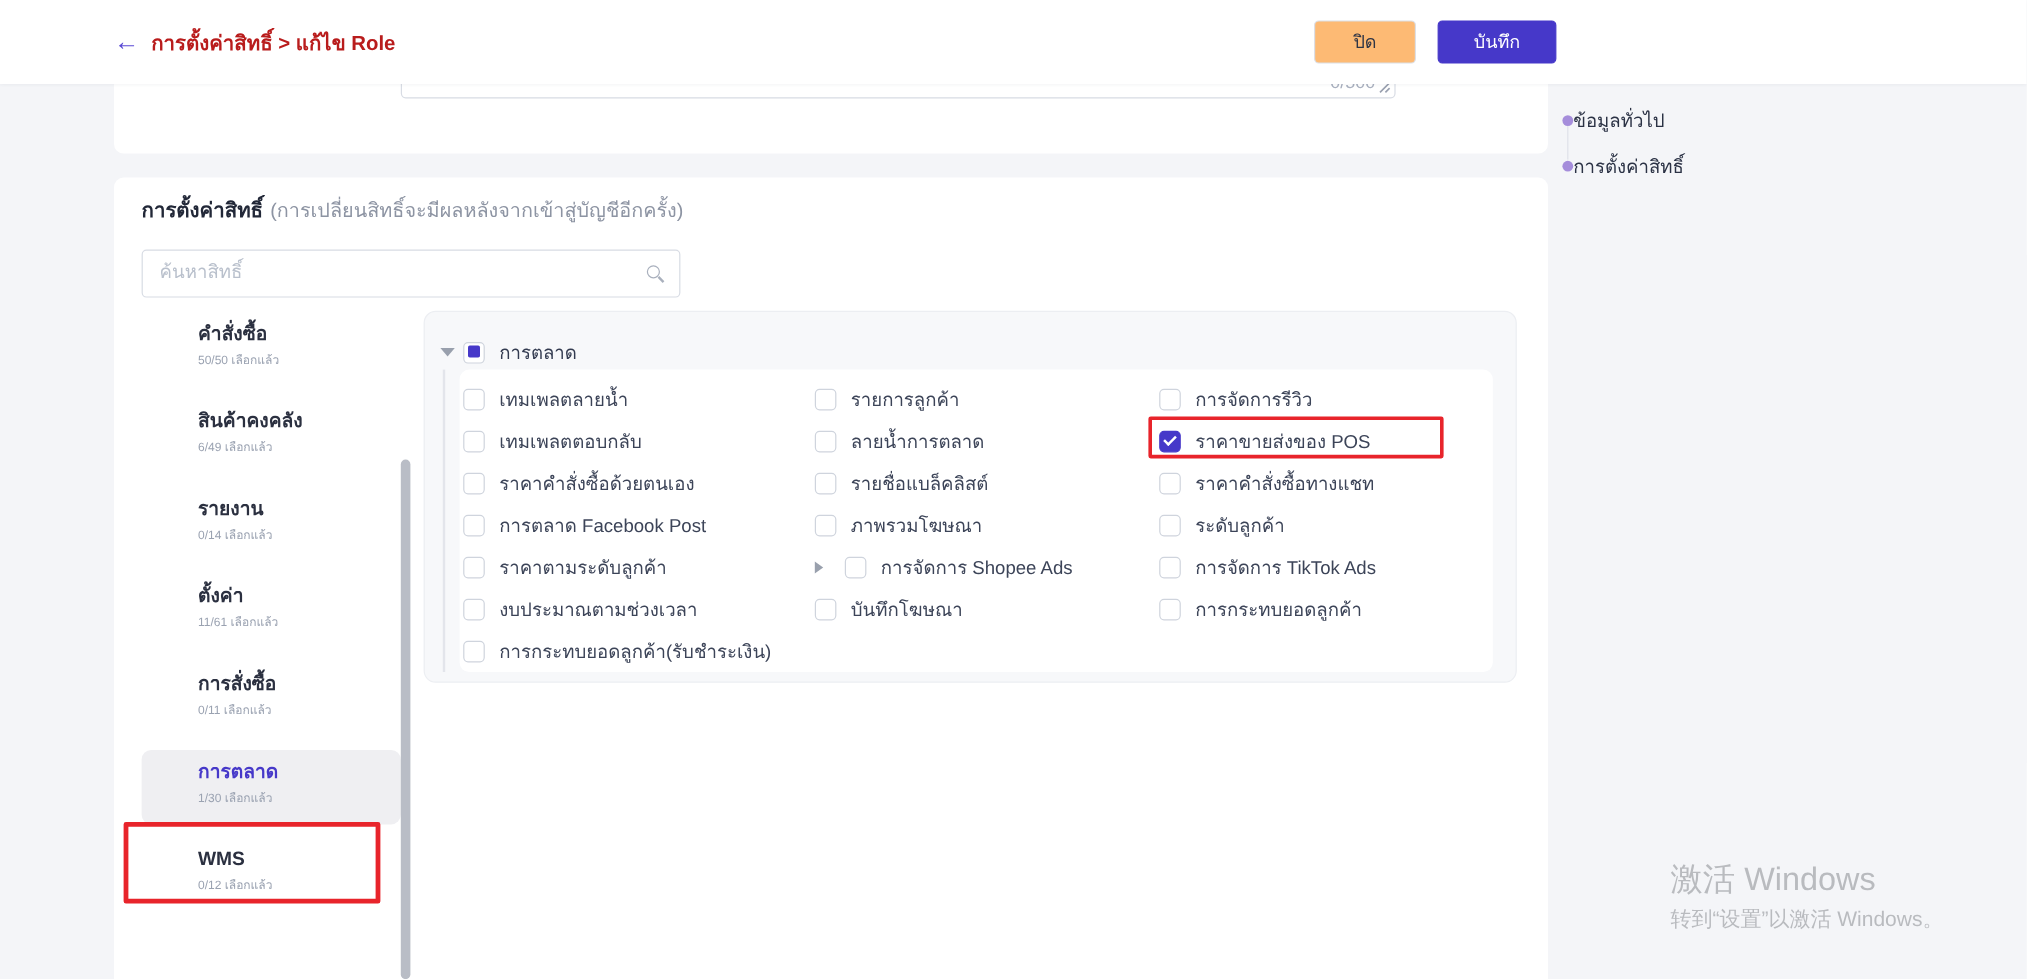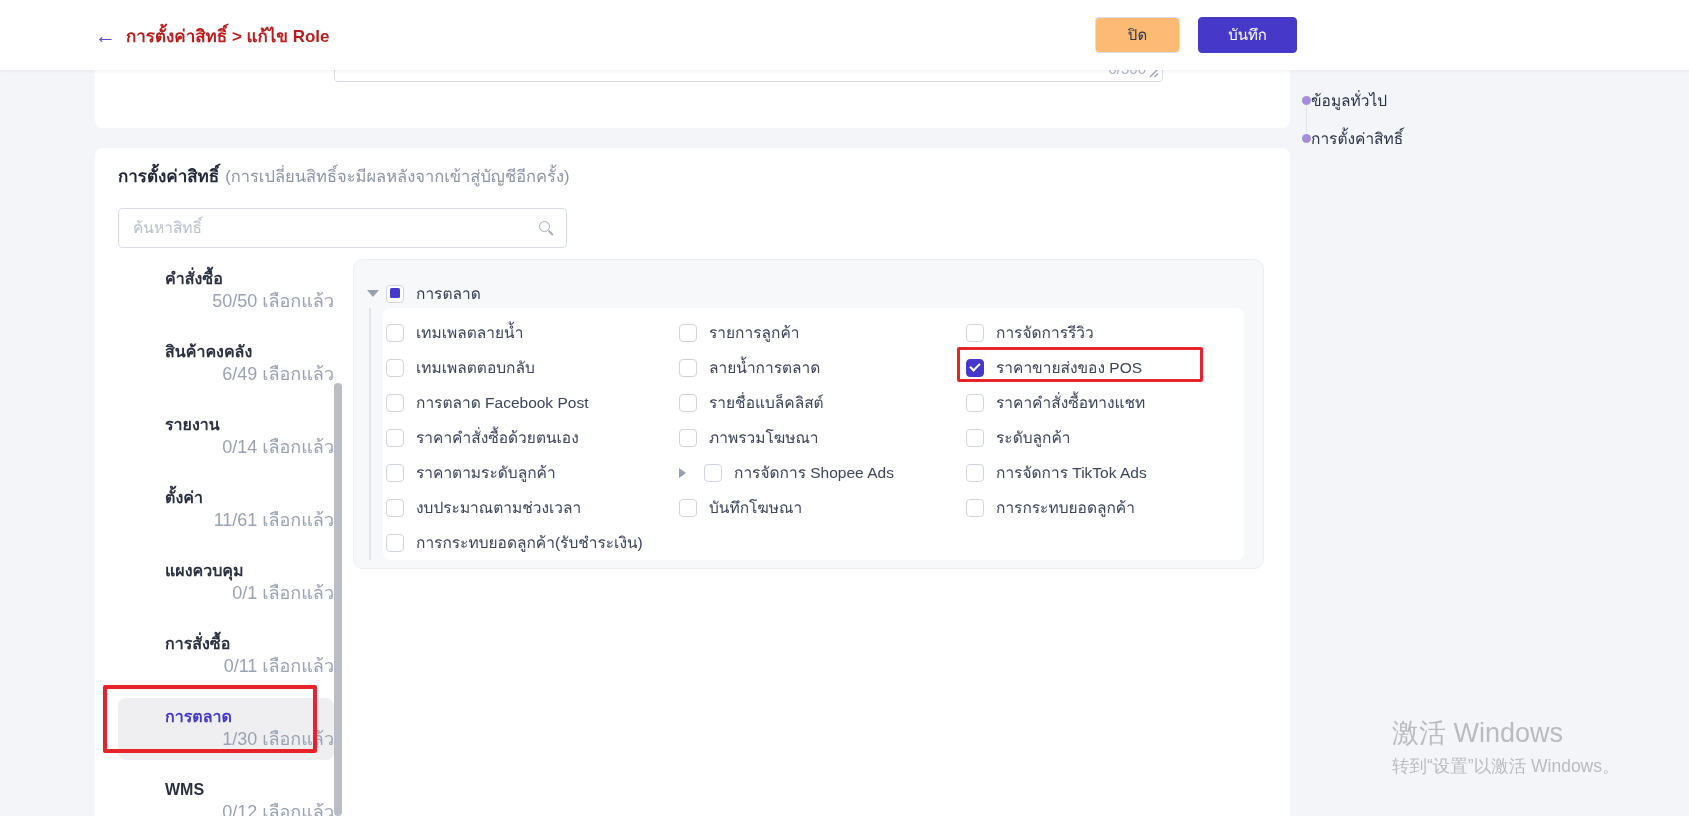--- a/index.html
+++ b/index.html
@@ -38,21 +38,21 @@
               padding:0 40px 0 14px;font-size:15.5px;color:#14532d;font-family:inherit;box-sizing:border-box;}
   .search-box input::placeholder{color:#b9c0cc;}
   .mag{position:absolute;right:16px;top:12px;width:11px;height:11px;border:1.5px solid #a9b0bd;
        border-radius:50%;box-sizing:border-box;}
   .mag::after{content:"";position:absolute;width:6px;height:1.5px;background:#a9b0bd;
        transform:rotate(45deg);right:-5px;bottom:-2px;}
   
   .cat-list{position:absolute;left:23px;top:112px;width:216px;}
   .cat-item{box-sizing:border-box;height:62px;margin-bottom:11px;padding:8px 0 0 47px;border-radius:8px;cursor:pointer;}
   .cat-name{font-size:16px;font-weight:700;color:#2b3040;line-height:22px;white-space:nowrap;}
-  .cat-count{font-size:18px;color:#9aa2b1;line-height:20px;margin-top:1px;white-space:nowrap;text-align:right;}
+  .cat-count{font-size:10px;color:#9aa2b1;line-height:20px;margin-top:1px;white-space:nowrap;}
   .cat-item.selected{background:#efeff2;}
   .cat-item.selected .cat-name{color:#4638c9;}
   .thumb{position:absolute;left:239px;top:235px;width:8px;height:433px;border-radius:4px;background:#b9bdc6;}
   
   .tree-panel{position:absolute;left:258px;top:111px;width:911px;height:310px;background:#f7f8fa;
               border:1px solid #eceef2;border-radius:10px;box-sizing:border-box;}
   .tree-head{position:absolute;left:13px;top:21px;display:flex;align-items:center;}
   .tri-down{width:0;height:0;border-left:6px solid transparent;border-right:6px solid transparent;
             border-top:7px solid #99a0ad;margin-right:7px;cursor:pointer;}
   .cb{width:18px;height:18px;border:1.5px solid #cfd4dd;border-radius:4px;background:#fff;
@@ -130,24 +130,20 @@
   </div>
       <div class="cat-item">
     <div class="cat-name">รายงาน</div>
     <div class="cat-count">0/14 เลือกแล้ว</div>
   </div>
       <div class="cat-item">
     <div class="cat-name">ตั้งค่า</div>
     <div class="cat-count">11/61 เลือกแล้ว</div>
   </div>
       <div class="cat-item">
-    <div class="cat-name">แผงควบคุม</div>
-    <div class="cat-count">0/1 เลือกแล้ว</div>
-  </div>
-      <div class="cat-item">
     <div class="cat-name">การสั่งซื้อ</div>
     <div class="cat-count">0/11 เลือกแล้ว</div>
   </div>
       <div class="cat-item selected">
     <div class="cat-name">การตลาด</div>
     <div class="cat-count">1/30 เลือกแล้ว</div>
   </div>
       <div class="cat-item">
     <div class="cat-name">WMS</div>
     <div class="cat-count">0/12 เลือกแล้ว</div>
@@ -170,26 +166,26 @@
     <span class="perm-label">เทมเพลตลายน้ำ</span>
   </div>
           <div class="perm-row">
 
     <span class="cb"></span>
     <span class="perm-label">เทมเพลตตอบกลับ</span>
   </div>
           <div class="perm-row">
 
     <span class="cb"></span>
+    <span class="perm-label">ราคาคำสั่งซื้อด้วยตนเอง</span>
+  </div>
+          <div class="perm-row">
+
+    <span class="cb"></span>
     <span class="perm-label">การตลาด Facebook Post</span>
-  </div>
-          <div class="perm-row">
-
-    <span class="cb"></span>
-    <span class="perm-label">ราคาคำสั่งซื้อด้วยตนเอง</span>
   </div>
           <div class="perm-row">
 
     <span class="cb"></span>
     <span class="perm-label">ราคาตามระดับลูกค้า</span>
   </div>
           <div class="perm-row">
 
     <span class="cb"></span>
     <span class="perm-label">งบประมาณตามช่วงเวลา</span>

